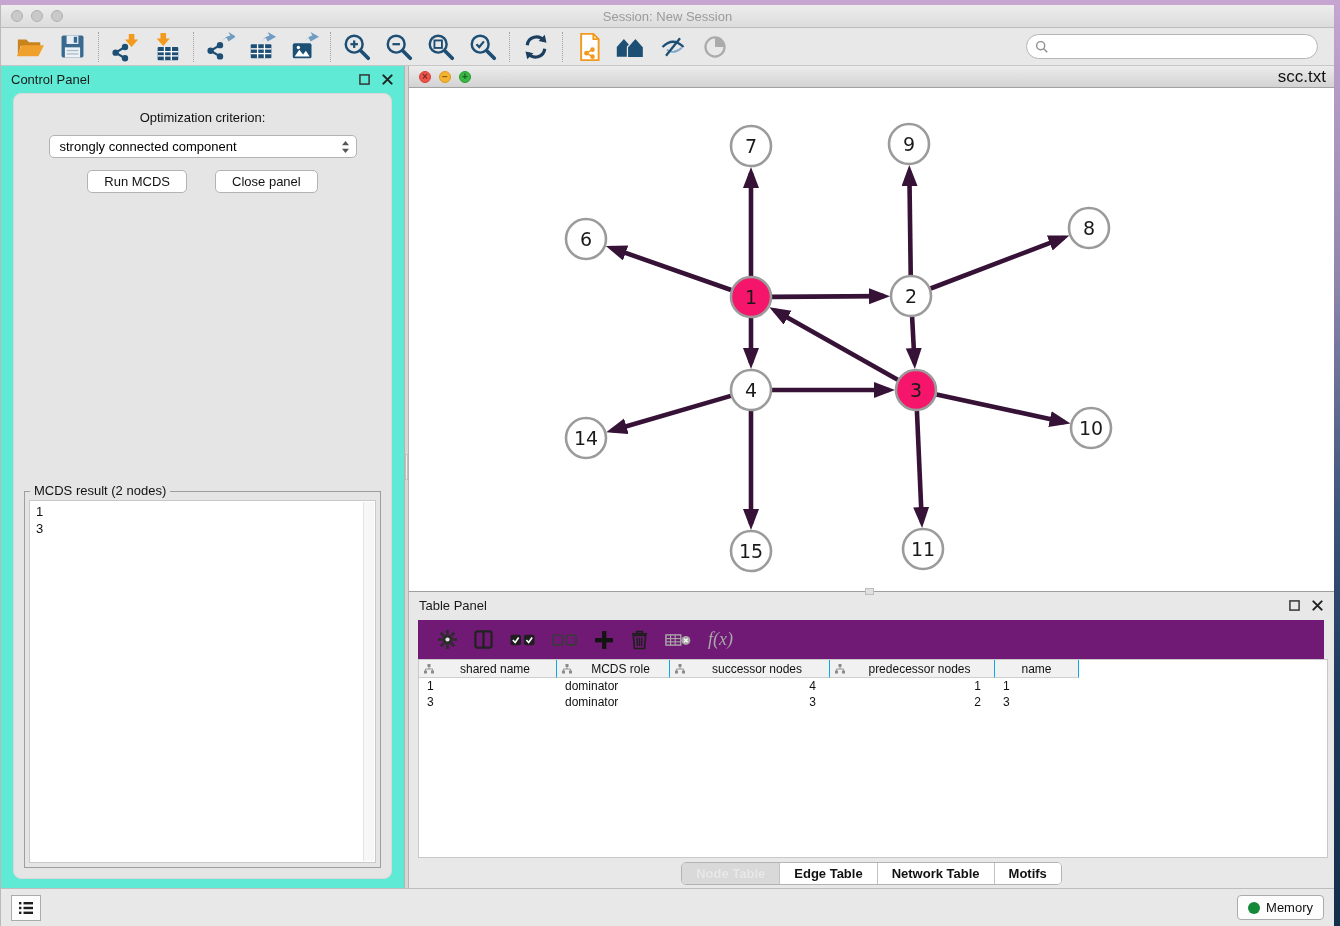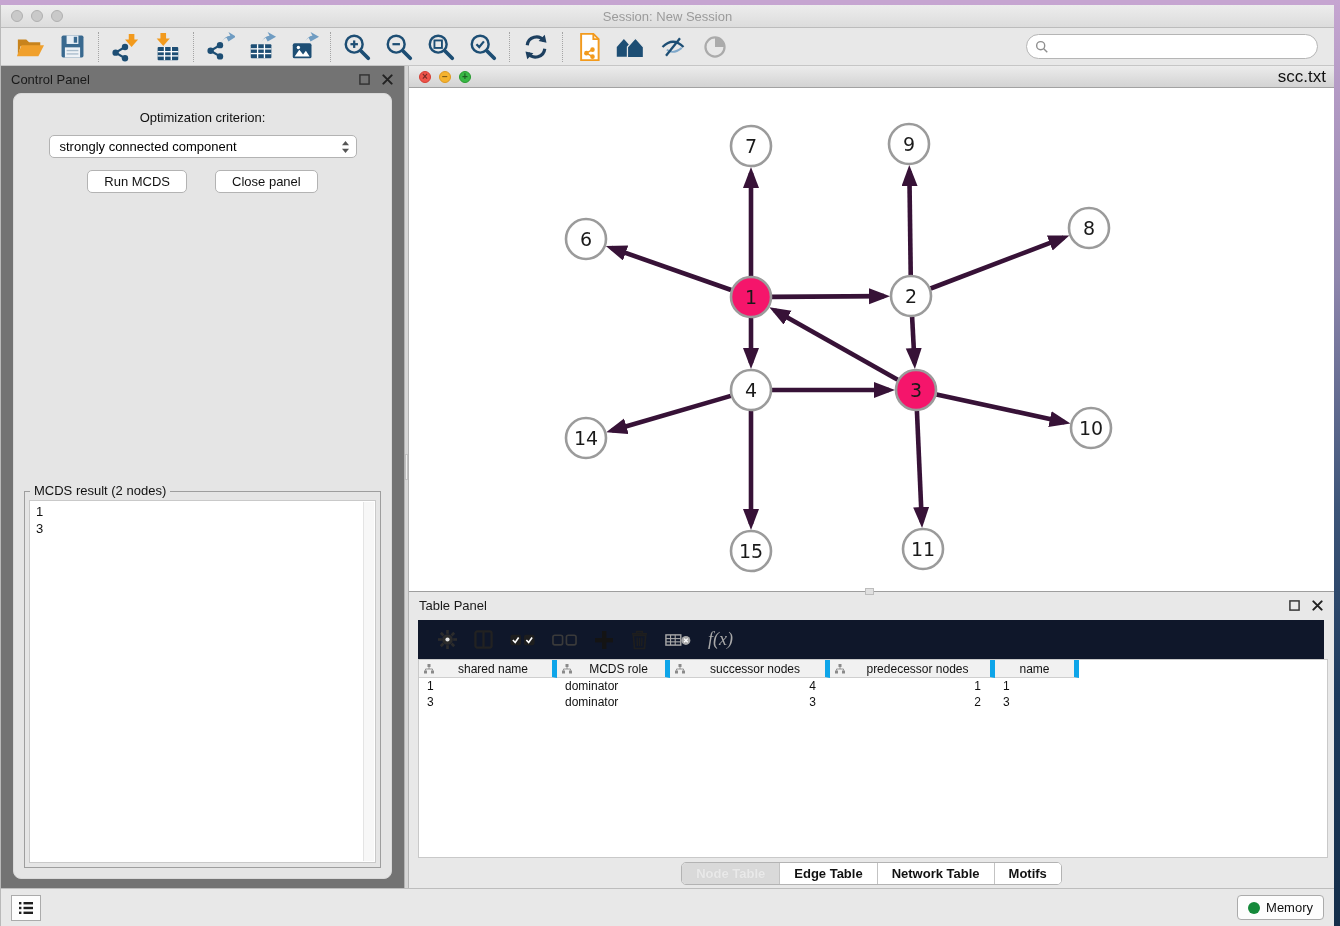--- a/index.html
+++ b/index.html
@@ -18,21 +18,21 @@
 
   
   .toolbar { height:38px; background:#e8e8e8; border-bottom:1px solid #c6c6c6; display:flex; align-items:center; padding:0 8px; }
   .tbtn { width:42px; height:34px; display:flex; align-items:center; justify-content:center; background:transparent; border:none; cursor:default; }
   .tsep { height:30px; border-left:1px dotted #a5a5a5; margin:0 5px; }
   .searchbox { margin-left:auto; margin-right:8px; width:292px; height:25px; background:#fff; border:1px solid #b5b5b5; border-radius:13px; display:flex; align-items:center; padding:0 8px; }
   .searchbox input { border:none; outline:none; flex:1; font-size:13px; font-family:"Liberation Sans",sans-serif; background:transparent; margin-left:5px; }
 
   
   .main { flex:1; display:flex; min-height:0; }
-  .control-panel { width:403px; display:flex; flex-direction:column; background:#737373; }
+  .control-panel { width:403px; display:flex; flex-direction:column; background:#5eead4; }
   .v-splitter { width:5px; background:#d7d7d7; border-left:1px solid #b3b3b3; border-right:1px solid #b3b3b3; position:relative; }
   .v-splitter .grip { position:absolute; top:388px; left:0; width:3px; height:26px; background:#efefef; border:1px solid #c2c2c2; }
 
   .panel-header { height:26px; display:flex; align-items:center; padding:0 10px; }
   .panel-title { font-size:13px; color:#1a1a1a; }
   .panel-header-btns { margin-left:auto; display:flex; gap:10px; align-items:center; }
   .ph-btn { width:13px; height:13px; display:flex; align-items:center; justify-content:center; background:none; border:none; }
 
   .segmented { display:flex; border:1px solid #b3b3b3; border-radius:5px; overflow:hidden; background:#fff; }
   .seg { font-size:13px; font-weight:bold; color:#111; background:#fff; padding:3px 14px; border:none; border-left:1px solid #c3c3c3; cursor:default; white-space:nowrap; }
@@ -62,27 +62,27 @@
   .ntl.red { background:#ee544a; border:1px solid #d33d33; }
   .ntl.yellow { background:#f5b32f; border:1px solid #dd9922; }
   .ntl.green { background:#38b845; border:1px solid #28992f; }
   .net-title { position:absolute; left:0; right:8px; text-align:right; font-size:17px; color:#111; }
   .net-canvas-wrap { flex:1; background:#fff; position:relative; }
   .net-canvas { display:block; }
   .h-grip { position:absolute; left:456px; bottom:-4px; width:9px; height:7px; background:#e0e0e0; border:1px solid #bdbdbd; }
 
   
   .table-panel { flex:1; display:flex; flex-direction:column; background:#e8e8e8; min-height:0; }
-  .tp-toolbar { height:39px; display:flex; align-items:center; gap:17px; padding-left:20px; margin:2px 10px 0 9px; background:#0f172a; }
+  .tp-toolbar { height:39px; display:flex; align-items:center; gap:17px; padding-left:20px; margin:2px 10px 0 9px; background:#701a75; }
   .tp-icon { display:flex; align-items:center; justify-content:center; background:none; border:none; height:30px; }
   .fx-label { font-family:"Liberation Serif", serif; font-style:italic; font-size:18px; color:#a9a9a9; }
 
   .data-table { margin-left:9px; width:910px; background:#fff; border:1px solid #c9c9c9; flex:1; overflow:hidden; display:flex; flex-direction:column; }
   .thead { display:flex; height:18px; }
-  .th { background:#f1f1f1; border-right:5px solid #0ea5e9; border-bottom:1px solid #cfcfcf; display:flex; align-items:center; font-size:12px; color:#111; position:relative; }
+  .th { background:#f1f1f1; border-right:1px solid #0ea5e9; border-bottom:1px solid #cfcfcf; display:flex; align-items:center; font-size:12px; color:#111; position:relative; }
   .th .lbl { flex:1; text-align:center; }
   .th .tree-ico { margin-left:5px; }
   .th-filler { flex:1; border-bottom:1px solid #fff; }
   .tr { display:flex; height:16px; }
   .td { font-size:12px; color:#111; line-height:16px; white-space:nowrap; overflow:hidden; }
   .td.left { text-align:left; padding-left:8px; }
   .td.right { text-align:right; padding-right:14px; }
 
   .tp-tabs-row { height:30px; display:flex; justify-content:center; align-items:center; }
 

